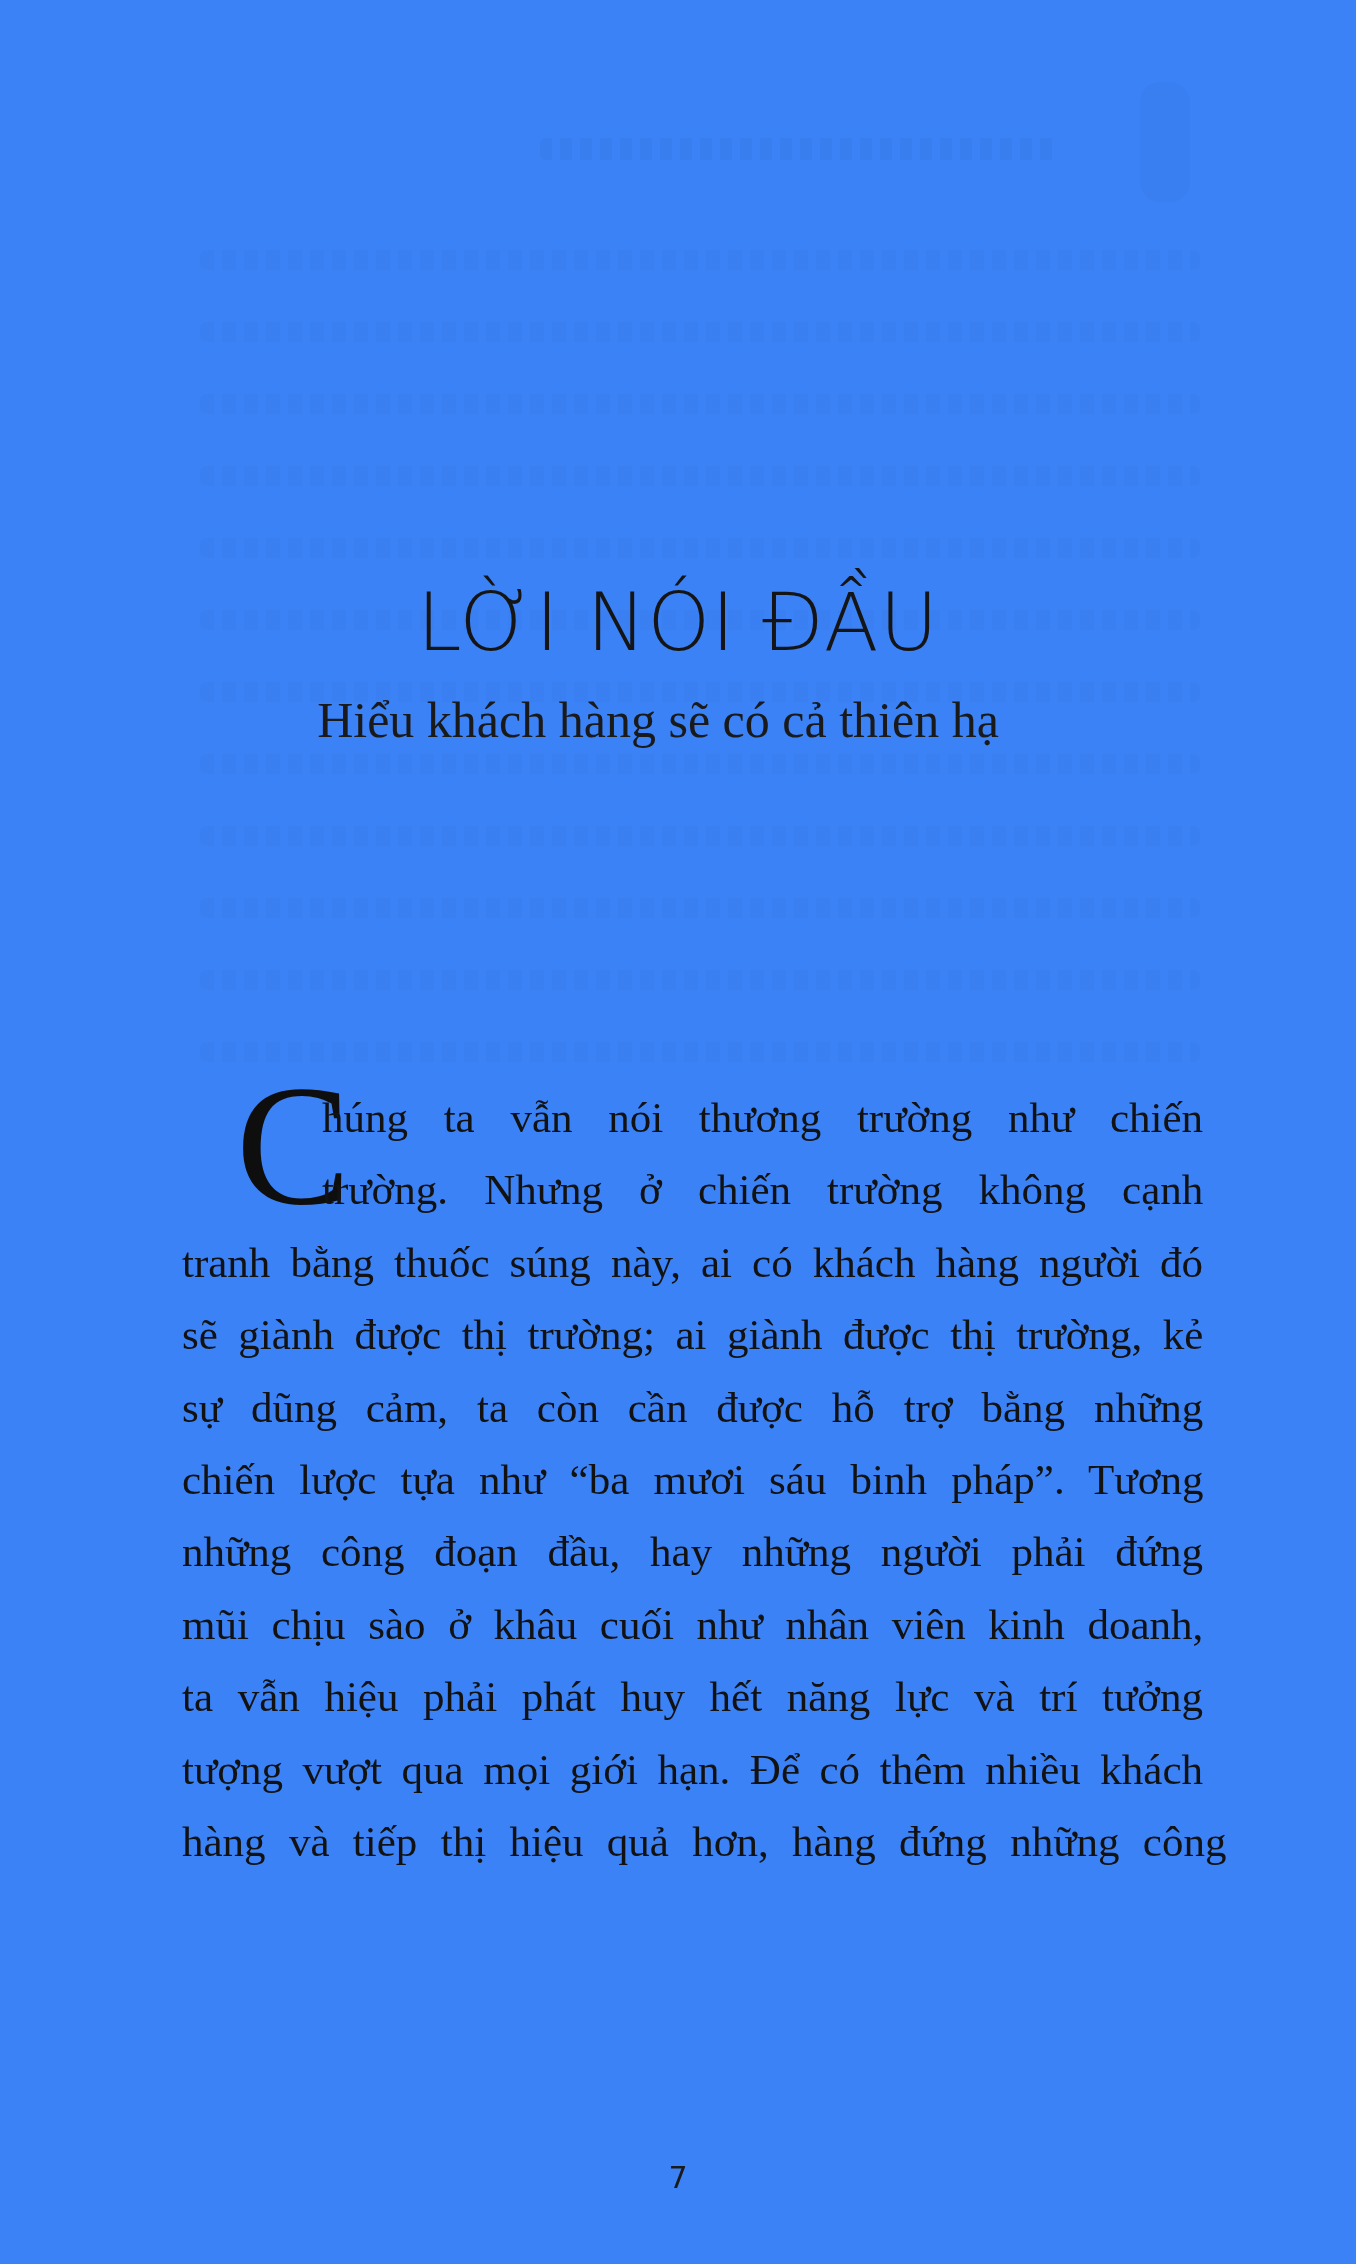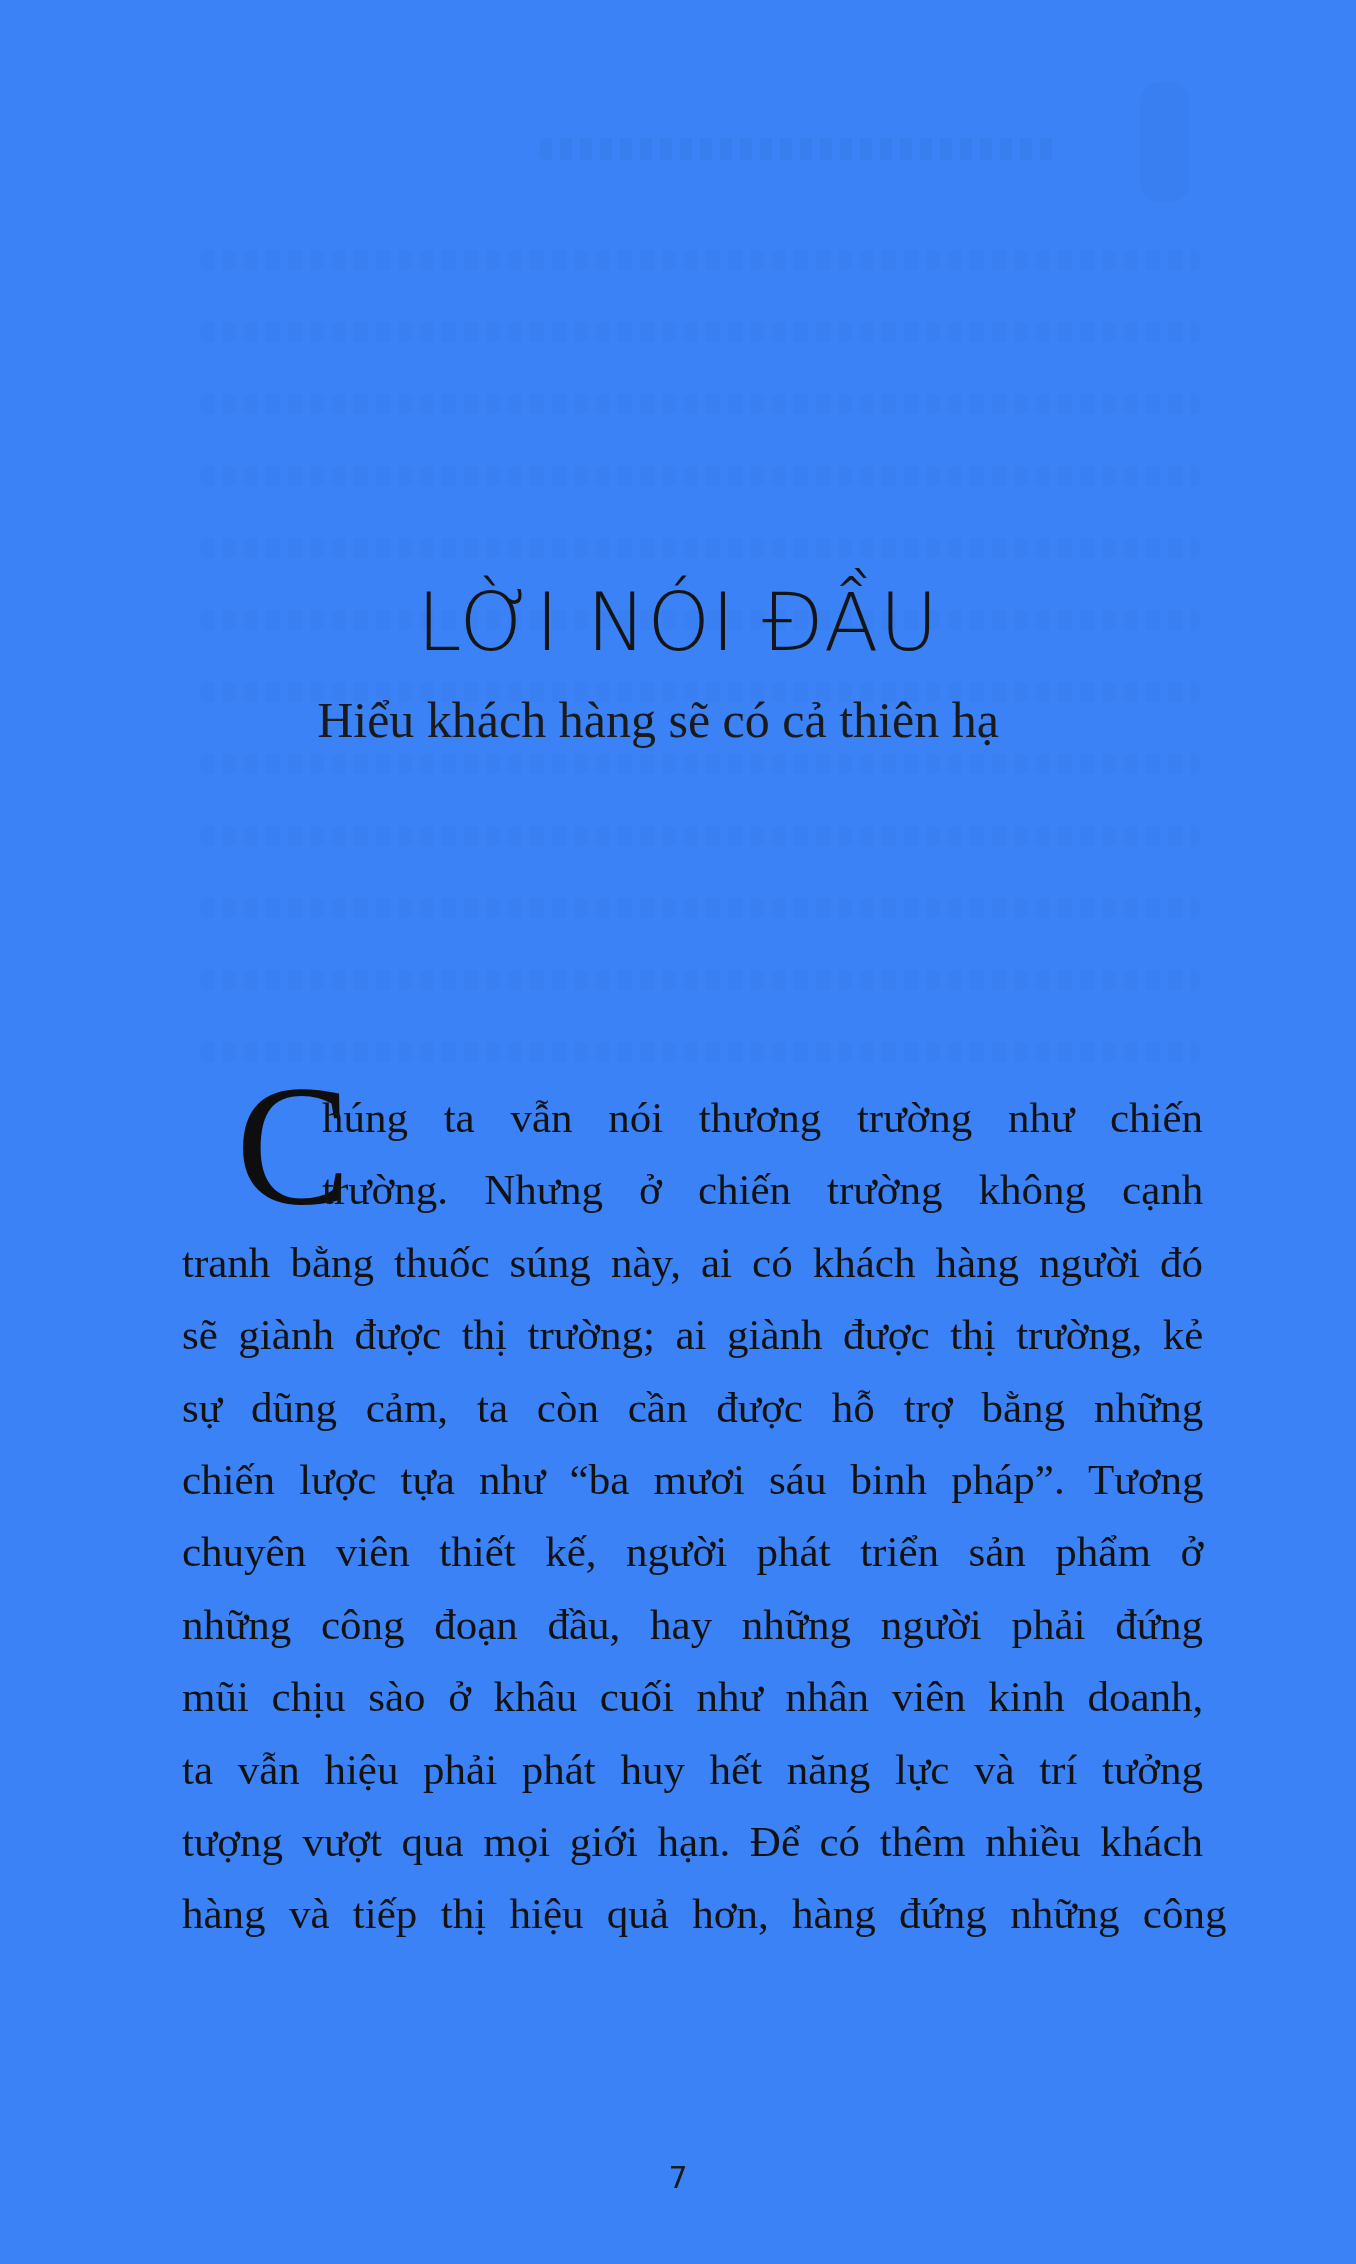--- a/index.html
+++ b/index.html
@@ -140,21 +140,20 @@
 
   <span class="drop-cap">C</span>
 
   <div class="body-text">
     <span class="line indent" style="white-space: nowrap; display: block; word-spacing: 24.86px;">húng ta vẫn nói thương trường như chiến</span>
     <span class="line indent" style="white-space: nowrap; display: block; word-spacing: 25.33px;">trường. Nhưng ở chiến trường không cạnh</span>
     <span class="line" style="white-space: nowrap; display: block; word-spacing: 9.3px;">tranh bằng thuốc súng này, ai có khách hàng người đó</span>
     <span class="line" style="white-space: nowrap; display: block; word-spacing: 9.8px;">sẽ giành được thị trường; ai giành được thị trường, kẻ</span>
     <span class="line" style="white-space: nowrap; display: block; word-spacing: 18.1px;">sự dũng cảm, ta còn cần được hỗ trợ bằng những</span>
     <span class="line" style="white-space: nowrap; display: block; word-spacing: 13.44px;">chiến lược tựa như “ba mươi sáu binh pháp”. Tương</span>
-    <span class="line" style="white-space: nowrap; display: block; word-spacing: 18.78px;">chuyên viên thiết kế, người phát triển sản phẩm ở</span>
     <span class="line" style="white-space: nowrap; display: block; word-spacing: 18.88px;">những công đoạn đầu, hay những người phải đứng</span>
     <span class="line" style="white-space: nowrap; display: block; word-spacing: 11.9px;">mũi chịu sào ở khâu cuối như nhân viên kinh doanh,</span>
     <span class="line" style="white-space: nowrap; display: block; word-spacing: 13.64px;">ta vẫn hiệu phải phát huy hết năng lực và trí tưởng</span>
     <span class="line" style="white-space: nowrap; display: block; word-spacing: 8.8px;">tượng vượt qua mọi giới hạn. Để có thêm nhiều khách</span>
     <span class="line" style="white-space: nowrap; display: block; word-spacing: 12.6px;">hàng và tiếp thị hiệu quả hơn, hàng đứng những công</span>
   </div>
 
   <div class="page-number">7</div>
 </div>
 

